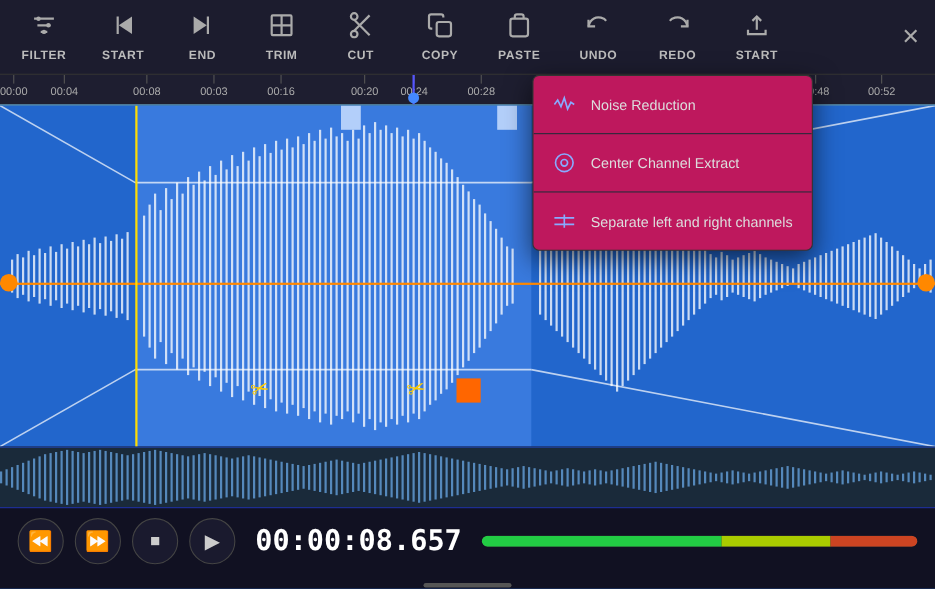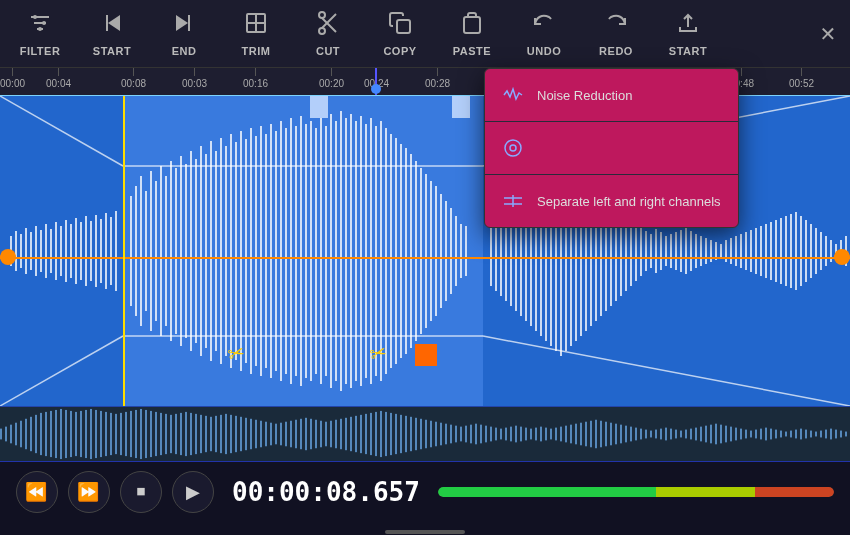--- a/index.html
+++ b/index.html
@@ -898,20 +898,21 @@
     <span class="menu-label">Noise Reduction</span>
   </div>
 
   <div class="dropdown-item">
     <span class="menu-icon">
       <svg width="20" height="20" viewBox="0 0 20 20" fill="none" stroke="#88aaff" stroke-width="1.5">
         <circle cx="10" cy="10" r="8"></circle>
         <circle cx="10" cy="10" r="3"></circle>
       </svg>
     </span>
+    <span class="menu-label">Center Channel Extract</span>
   </div>
 
   <div class="dropdown-item">
     <span class="menu-icon">
       <svg width="20" height="20" viewBox="0 0 20 20" fill="none" stroke="#88aaff" stroke-width="1.5">
         <line x1="1" y1="7" x2="19" y2="7"></line>
         <line x1="1" y1="13" x2="19" y2="13"></line>
         <line x1="10" y1="4" x2="10" y2="10"></line>
         <line x1="10" y1="10" x2="10" y2="16"></line>
       </svg>

